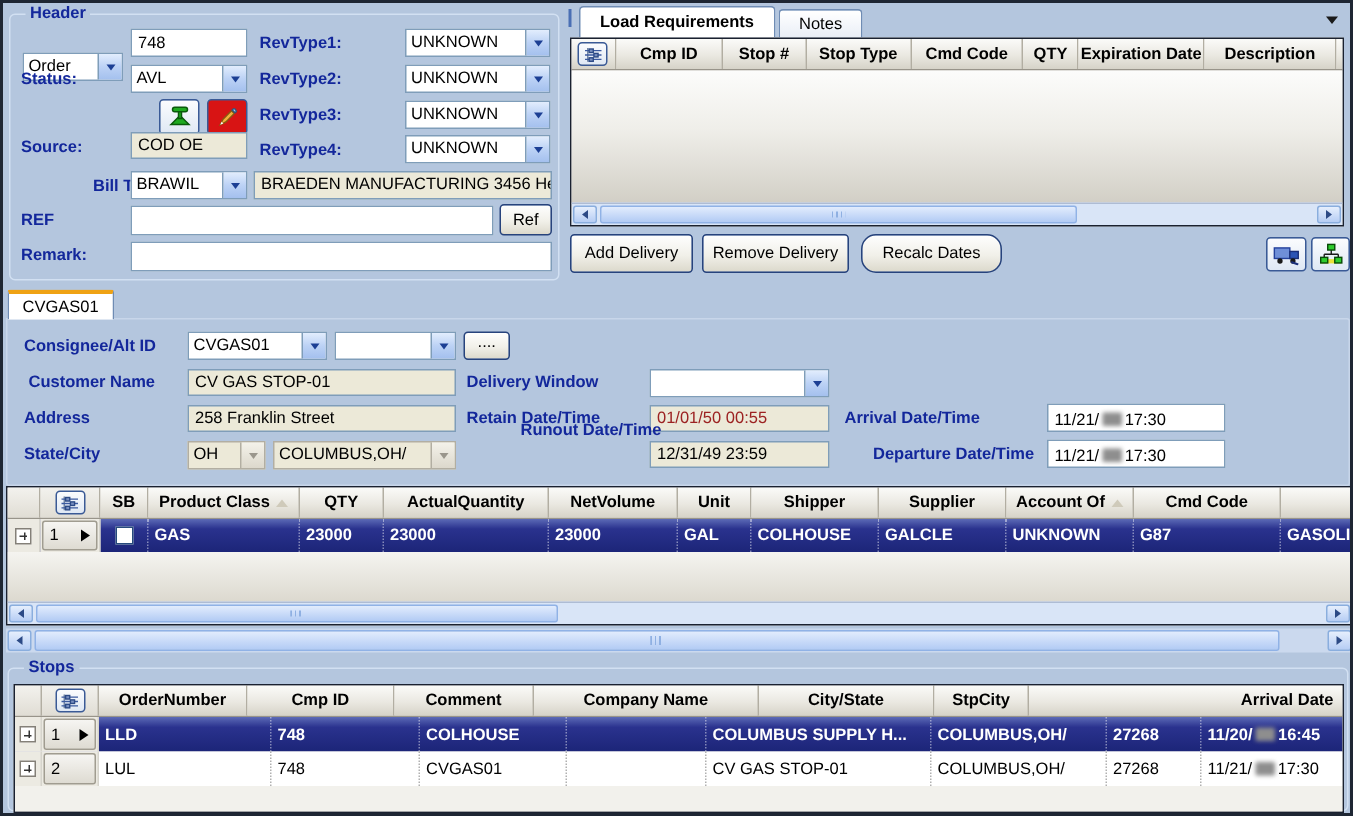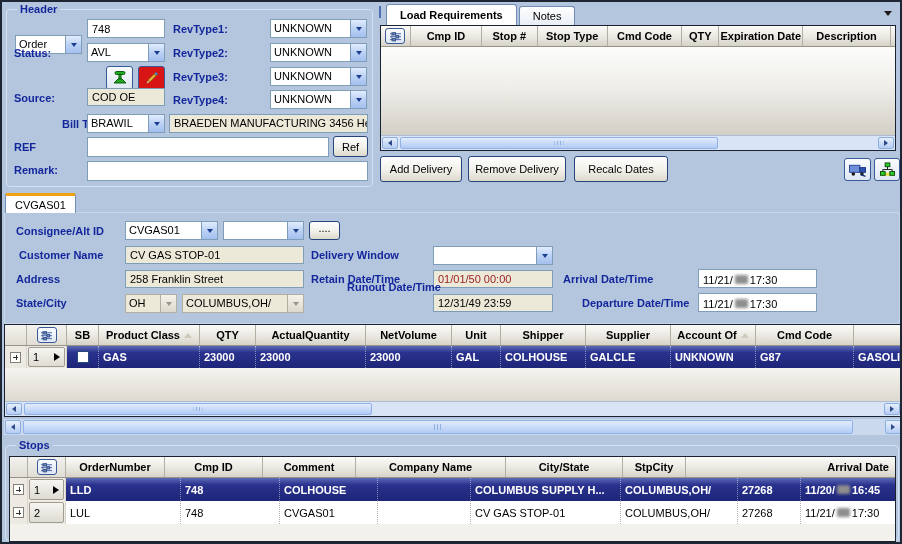--- a/index.html
+++ b/index.html
@@ -194,21 +194,21 @@
         <div class="sthumb" style="width:318px;"></div>
         <div class="strack"></div>
         <div class="sbtn">
             <span class="tri-r"></span>
           </div>
       </div>
     </div>
 
     <button class="xpbtn" style="left:3px;top:154px;width:82px;height:26px;">Add Delivery</button>
     <button class="xpbtn" style="left:91px;top:154px;width:98px;height:26px;">Remove Delivery</button>
-    <button class="xpbtn" style="left:197px;top:154px;width:94px;height:26px;">Recalc Dates</button>
+    <button class="xpbtn" style="left:197px;top:154px;width:94px;height:26px;border-radius:10px;">Recalc Dates</button>
 
     <div class="icobtn" style="left:467px;top:156px;width:27px;height:23px;">
       <svg width="20" height="15" viewBox="0 0 20 16">
         <rect x="1" y="3.5" width="11" height="7.5" fill="#6f8fd8" stroke="#24419c"></rect>
         <rect x="12" y="6" width="6" height="5" fill="#2c54b4" stroke="#1a2f7a"></rect>
         <circle cx="5" cy="12.8" r="1.9" fill="#1a1a1a"></circle>
         <circle cx="14.2" cy="12.8" r="1.9" fill="#1a1a1a"></circle>
         <path d="M13 13.5 l5 1.8" stroke="#1a2f7a" stroke-width="1.4" fill="none"></path>
       </svg>
     </div>
@@ -249,21 +249,21 @@
       <div class="combo" style="left:428px;top:33px;width:120px;height:19px;">
         <span class="txt"></span>
         <span class="cbtn">
             <span class="chev"></span>
           </span>
       </div>
 
       <span class="lbl" style="left:11px;top:60px;">Address</span>
       <div class="field beige" style="left:120px;top:57px;width:179px;height:18px;">258 Franklin Street</div>
       <span class="lbl" style="left:306px;top:60px;">Retain Date/Time</span>
-      <div class="field beige redtext" style="left:428px;top:57px;width:120px;height:18px;">01/01/50 00:00</div>
+      <div class="field beige redtext" style="left:428px;top:57px;width:120px;height:18px;">01/01/50 00:55</div>
       <span class="lbl" style="left:558px;top:60px;">Arrival Date/Time</span>
       <div class="field dfield" style="left:693px;top:56px;width:119px;height:19px;">
         <span>11/21/</span>
           <span class="redact"></span>
           <span>17:30</span>
       </div>
 
       <span class="lbl" style="left:11px;top:84px;">State/City</span>
       <div class="combo disabled" style="left:120px;top:81px;width:52px;height:19px;">
         <span class="txt">OH</span>

